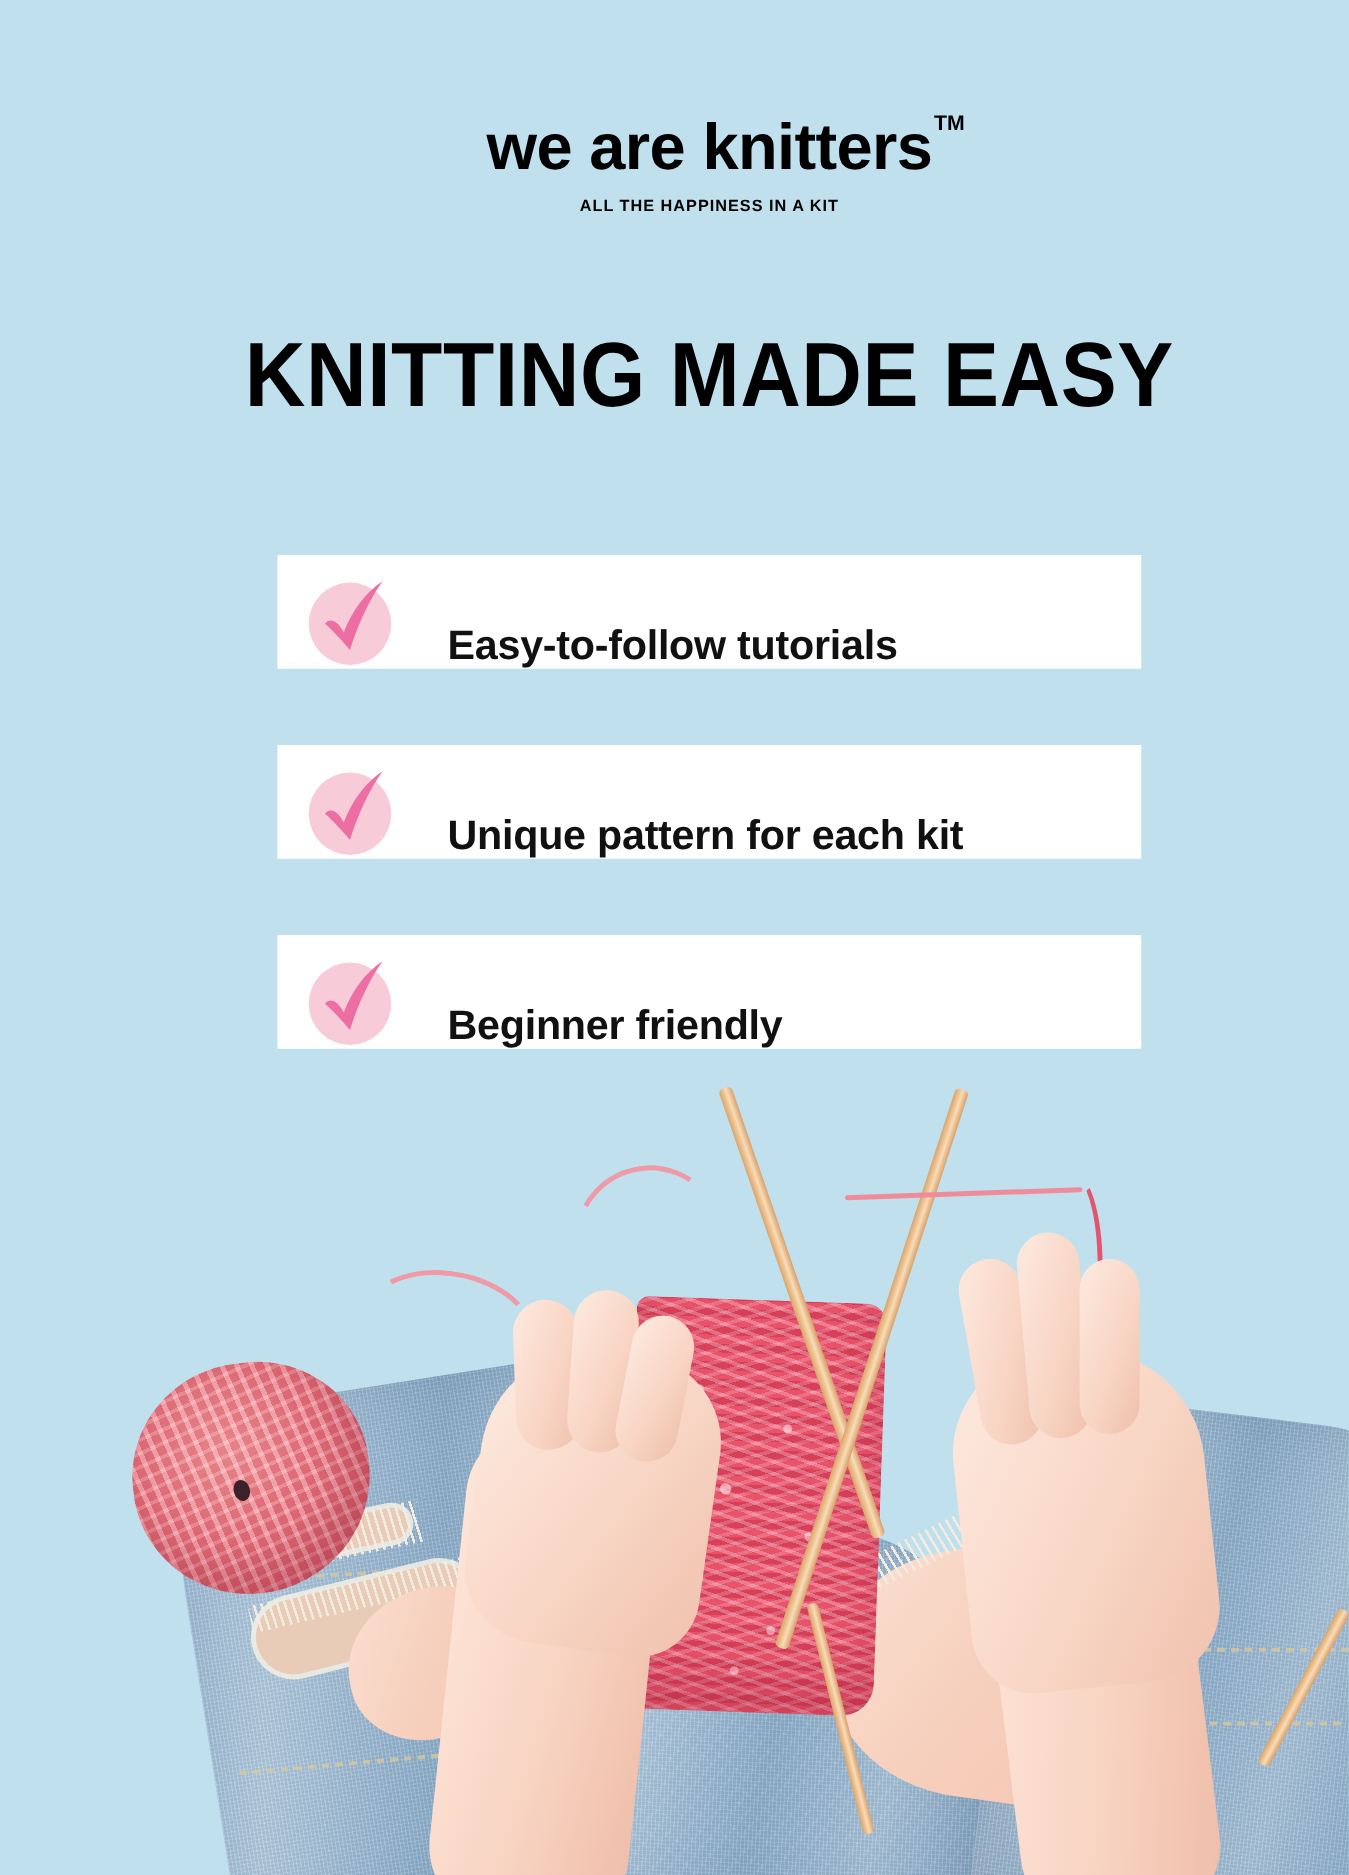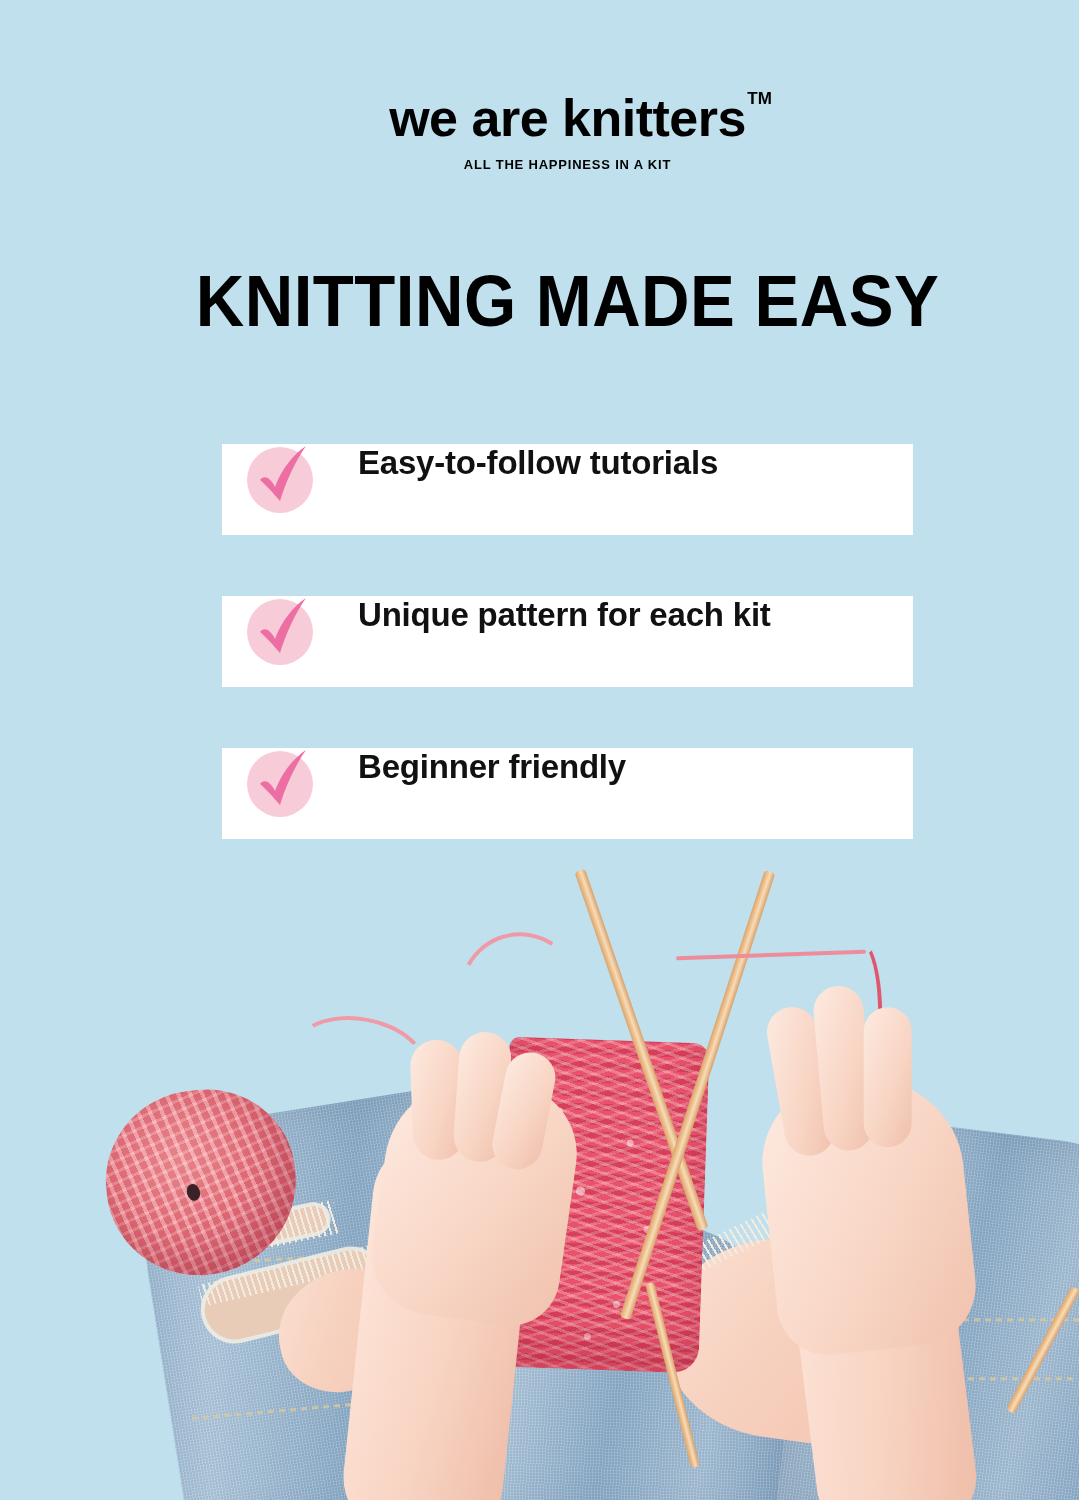--- a/index.html
+++ b/index.html
@@ -81,21 +81,21 @@
     top: 444px;
     width: 691px;
   }
   .feature-row {
     position: relative;
     width: 691px;
     height: 91px;
     background: #ffffff;
     margin-bottom: 61px;
     display: flex;
-    align-items: flex-start;
+    align-items: flex-end;
   }
   .feature-check {
     position: relative;
     width: 72px;
     height: 72px;
     margin-left: 22px;
     flex: 0 0 auto;
   }
   .feature-check svg {
     position: absolute;

